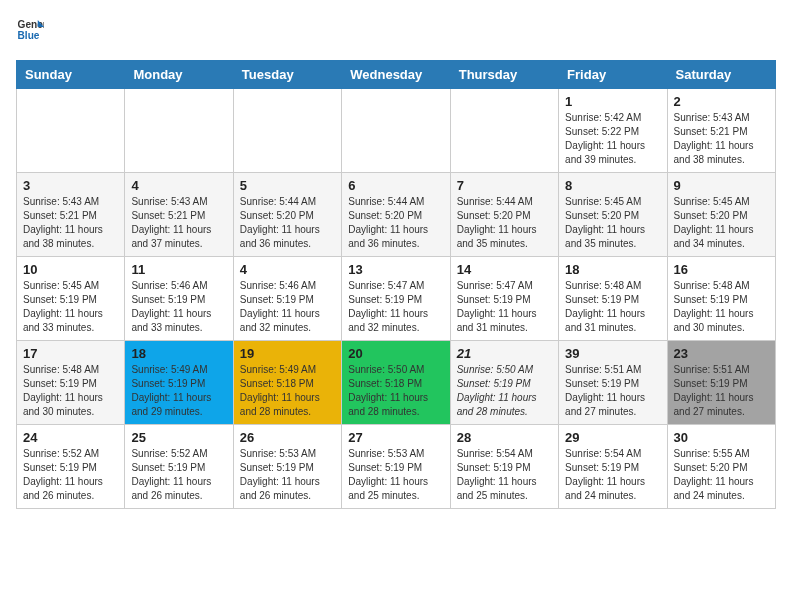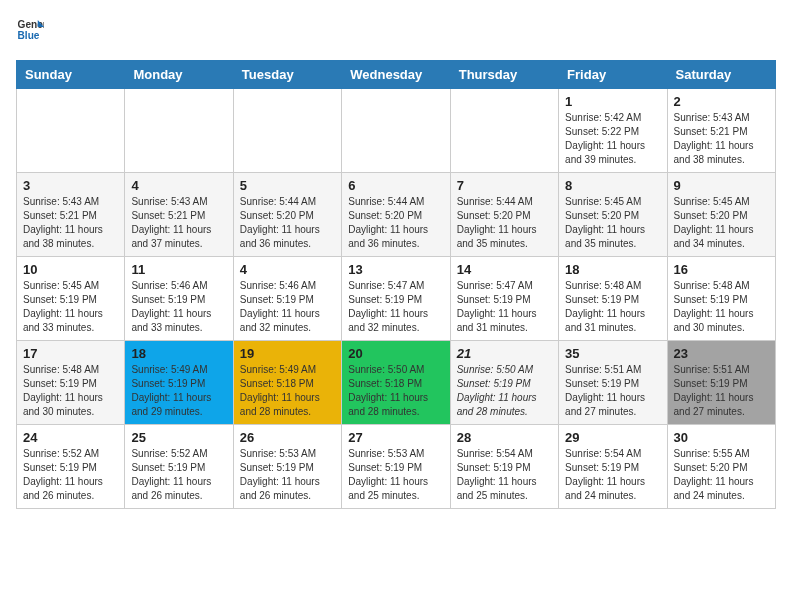--- a/index.html
+++ b/index.html
@@ -200,21 +200,21 @@
         </td>
         <td style="background: #22c55e;">
           <span class="day-num">20</span>
           <div class="day-info">Sunrise: 5:50 AM<br>Sunset: 5:18 PM<br>Daylight: 11 hours and 28 minutes.</div>
         </td>
         <td style="background: rgb(245, 245, 245); font-style: italic;">
           <span class="day-num">21</span>
           <div class="day-info">Sunrise: 5:50 AM<br>Sunset: 5:19 PM<br>Daylight: 11 hours and 28 minutes.</div>
         </td>
         <td style="background: rgb(245, 245, 245);">
-          <span class="day-num">35</span>
+          <span class="day-num">39</span>
           <div class="day-info">Sunrise: 5:51 AM<br>Sunset: 5:19 PM<br>Daylight: 11 hours and 27 minutes.</div>
         </td>
         <td style="background: #a3a3a3;">
           <span class="day-num">23</span>
           <div class="day-info">Sunrise: 5:51 AM<br>Sunset: 5:19 PM<br>Daylight: 11 hours and 27 minutes.</div>
         </td>
       </tr>
       <tr>
         <td>
           <span class="day-num">24</span>

